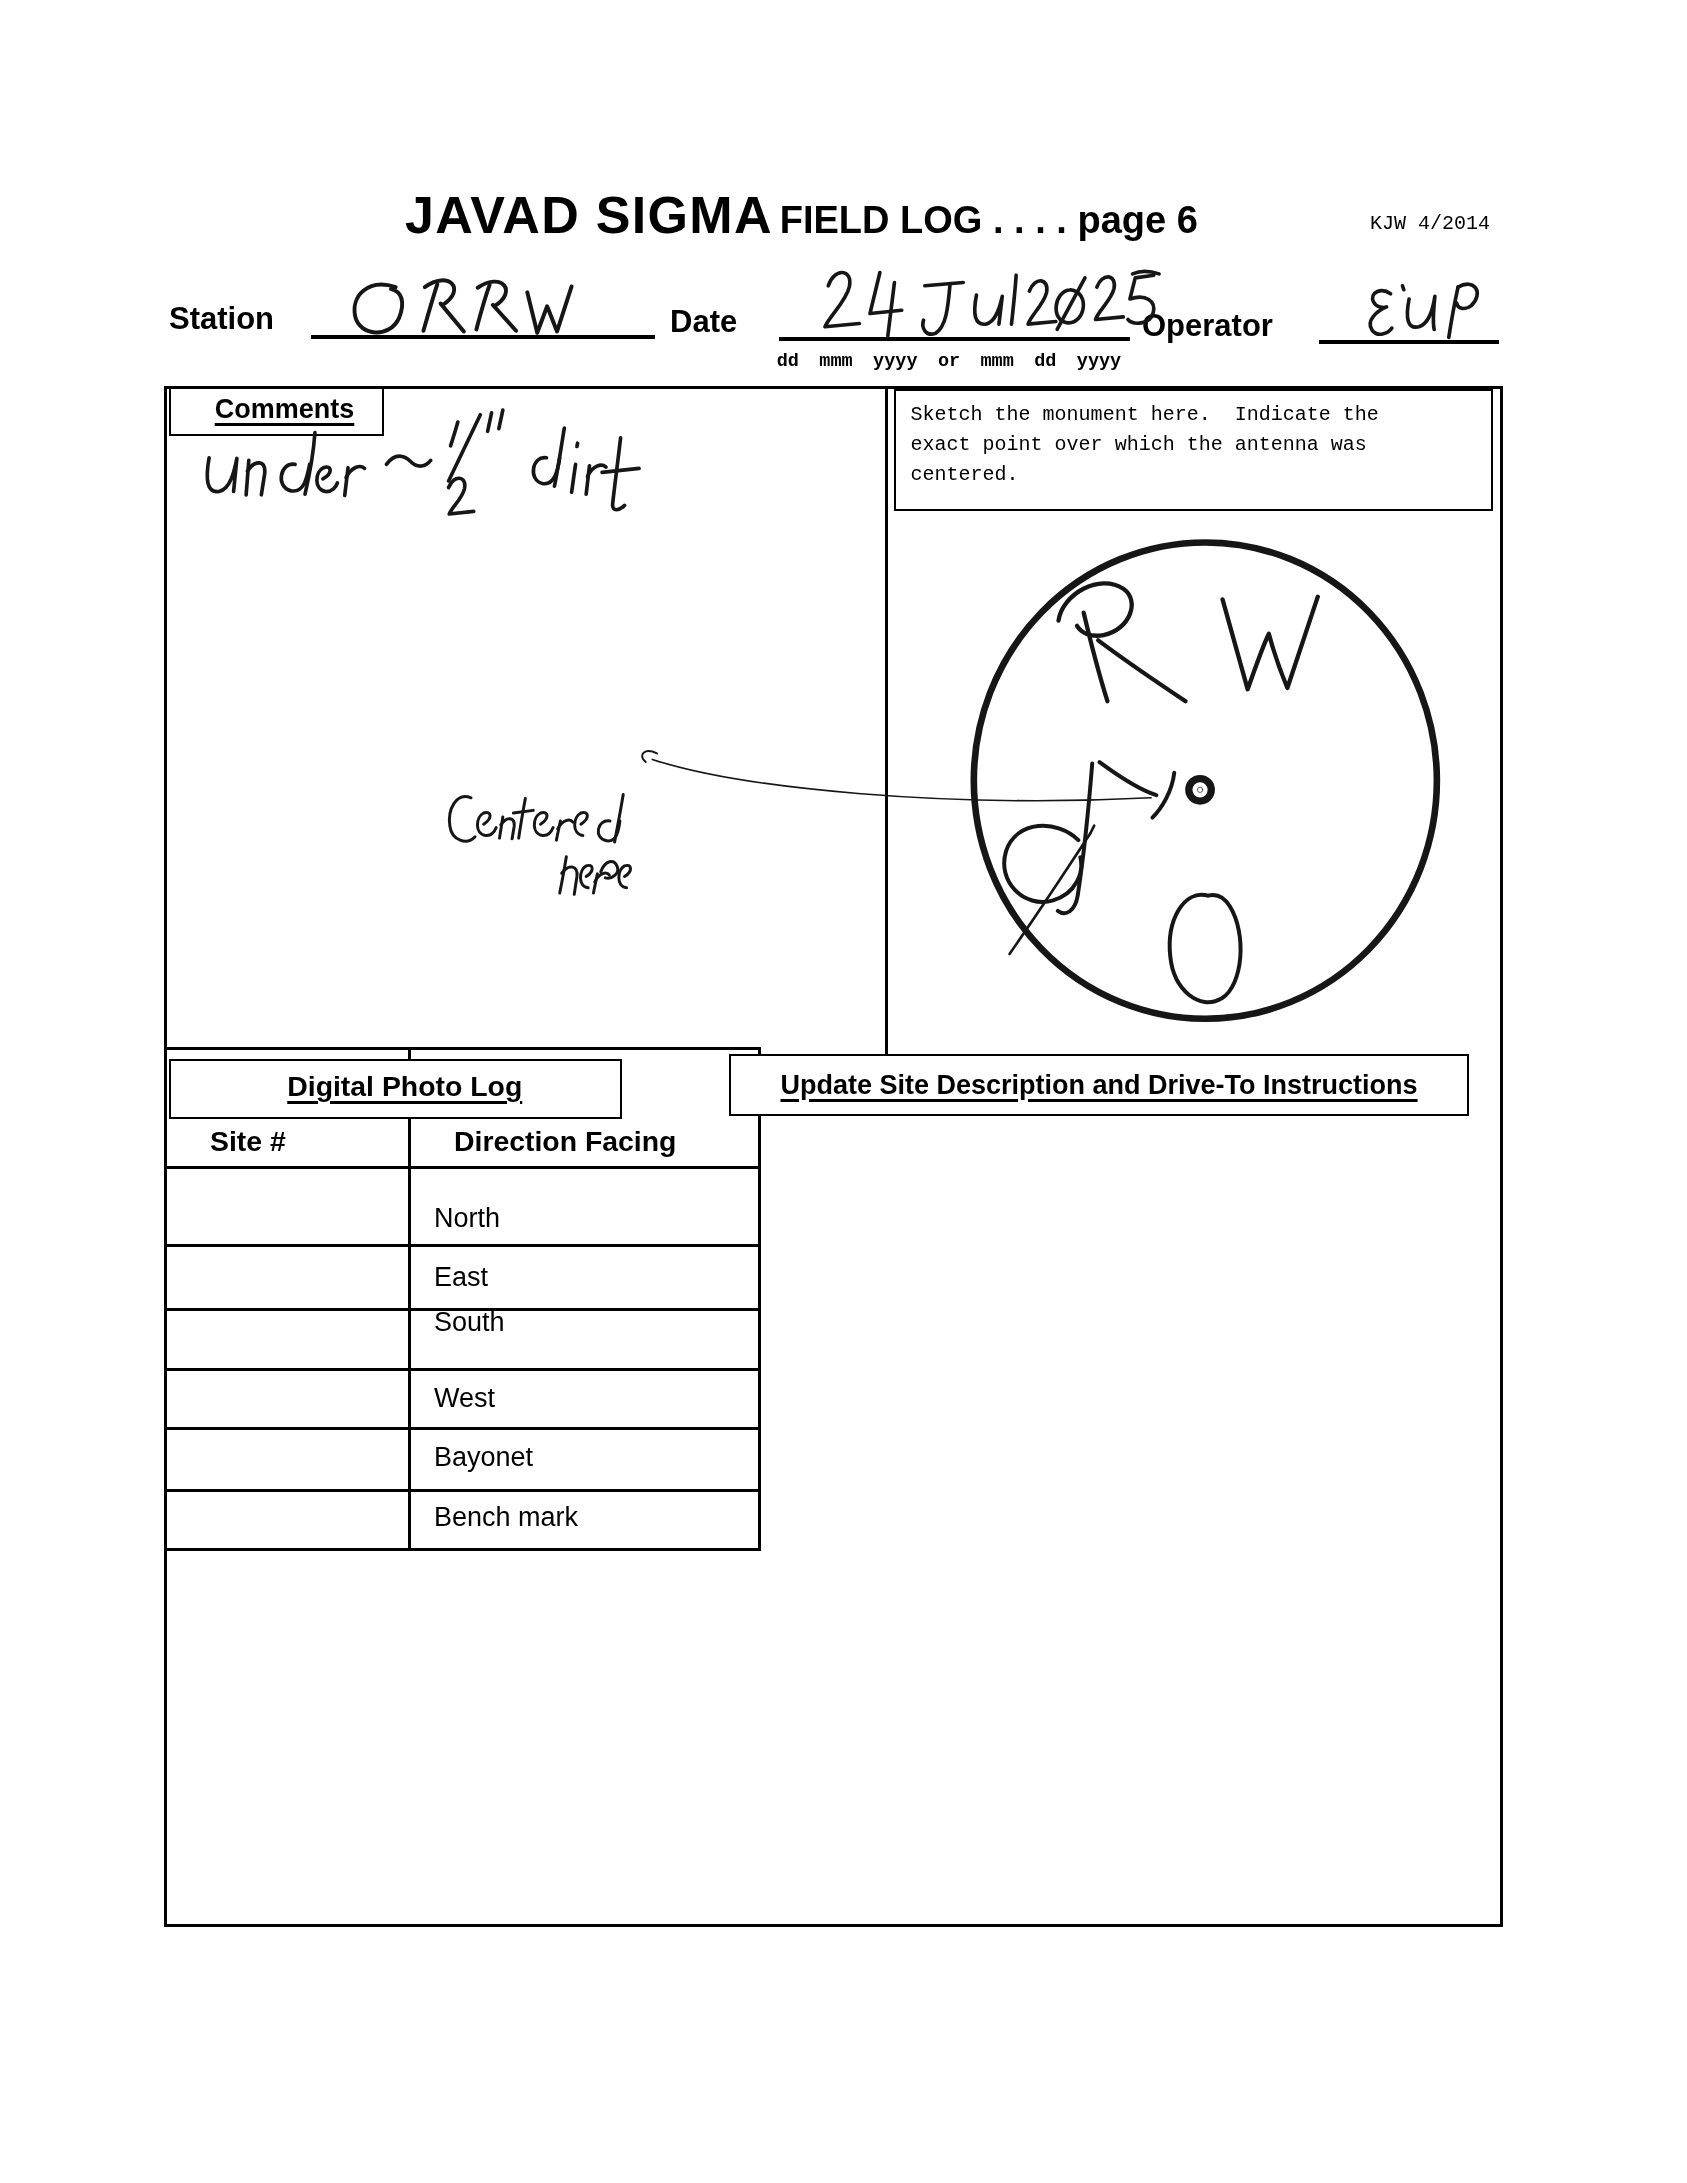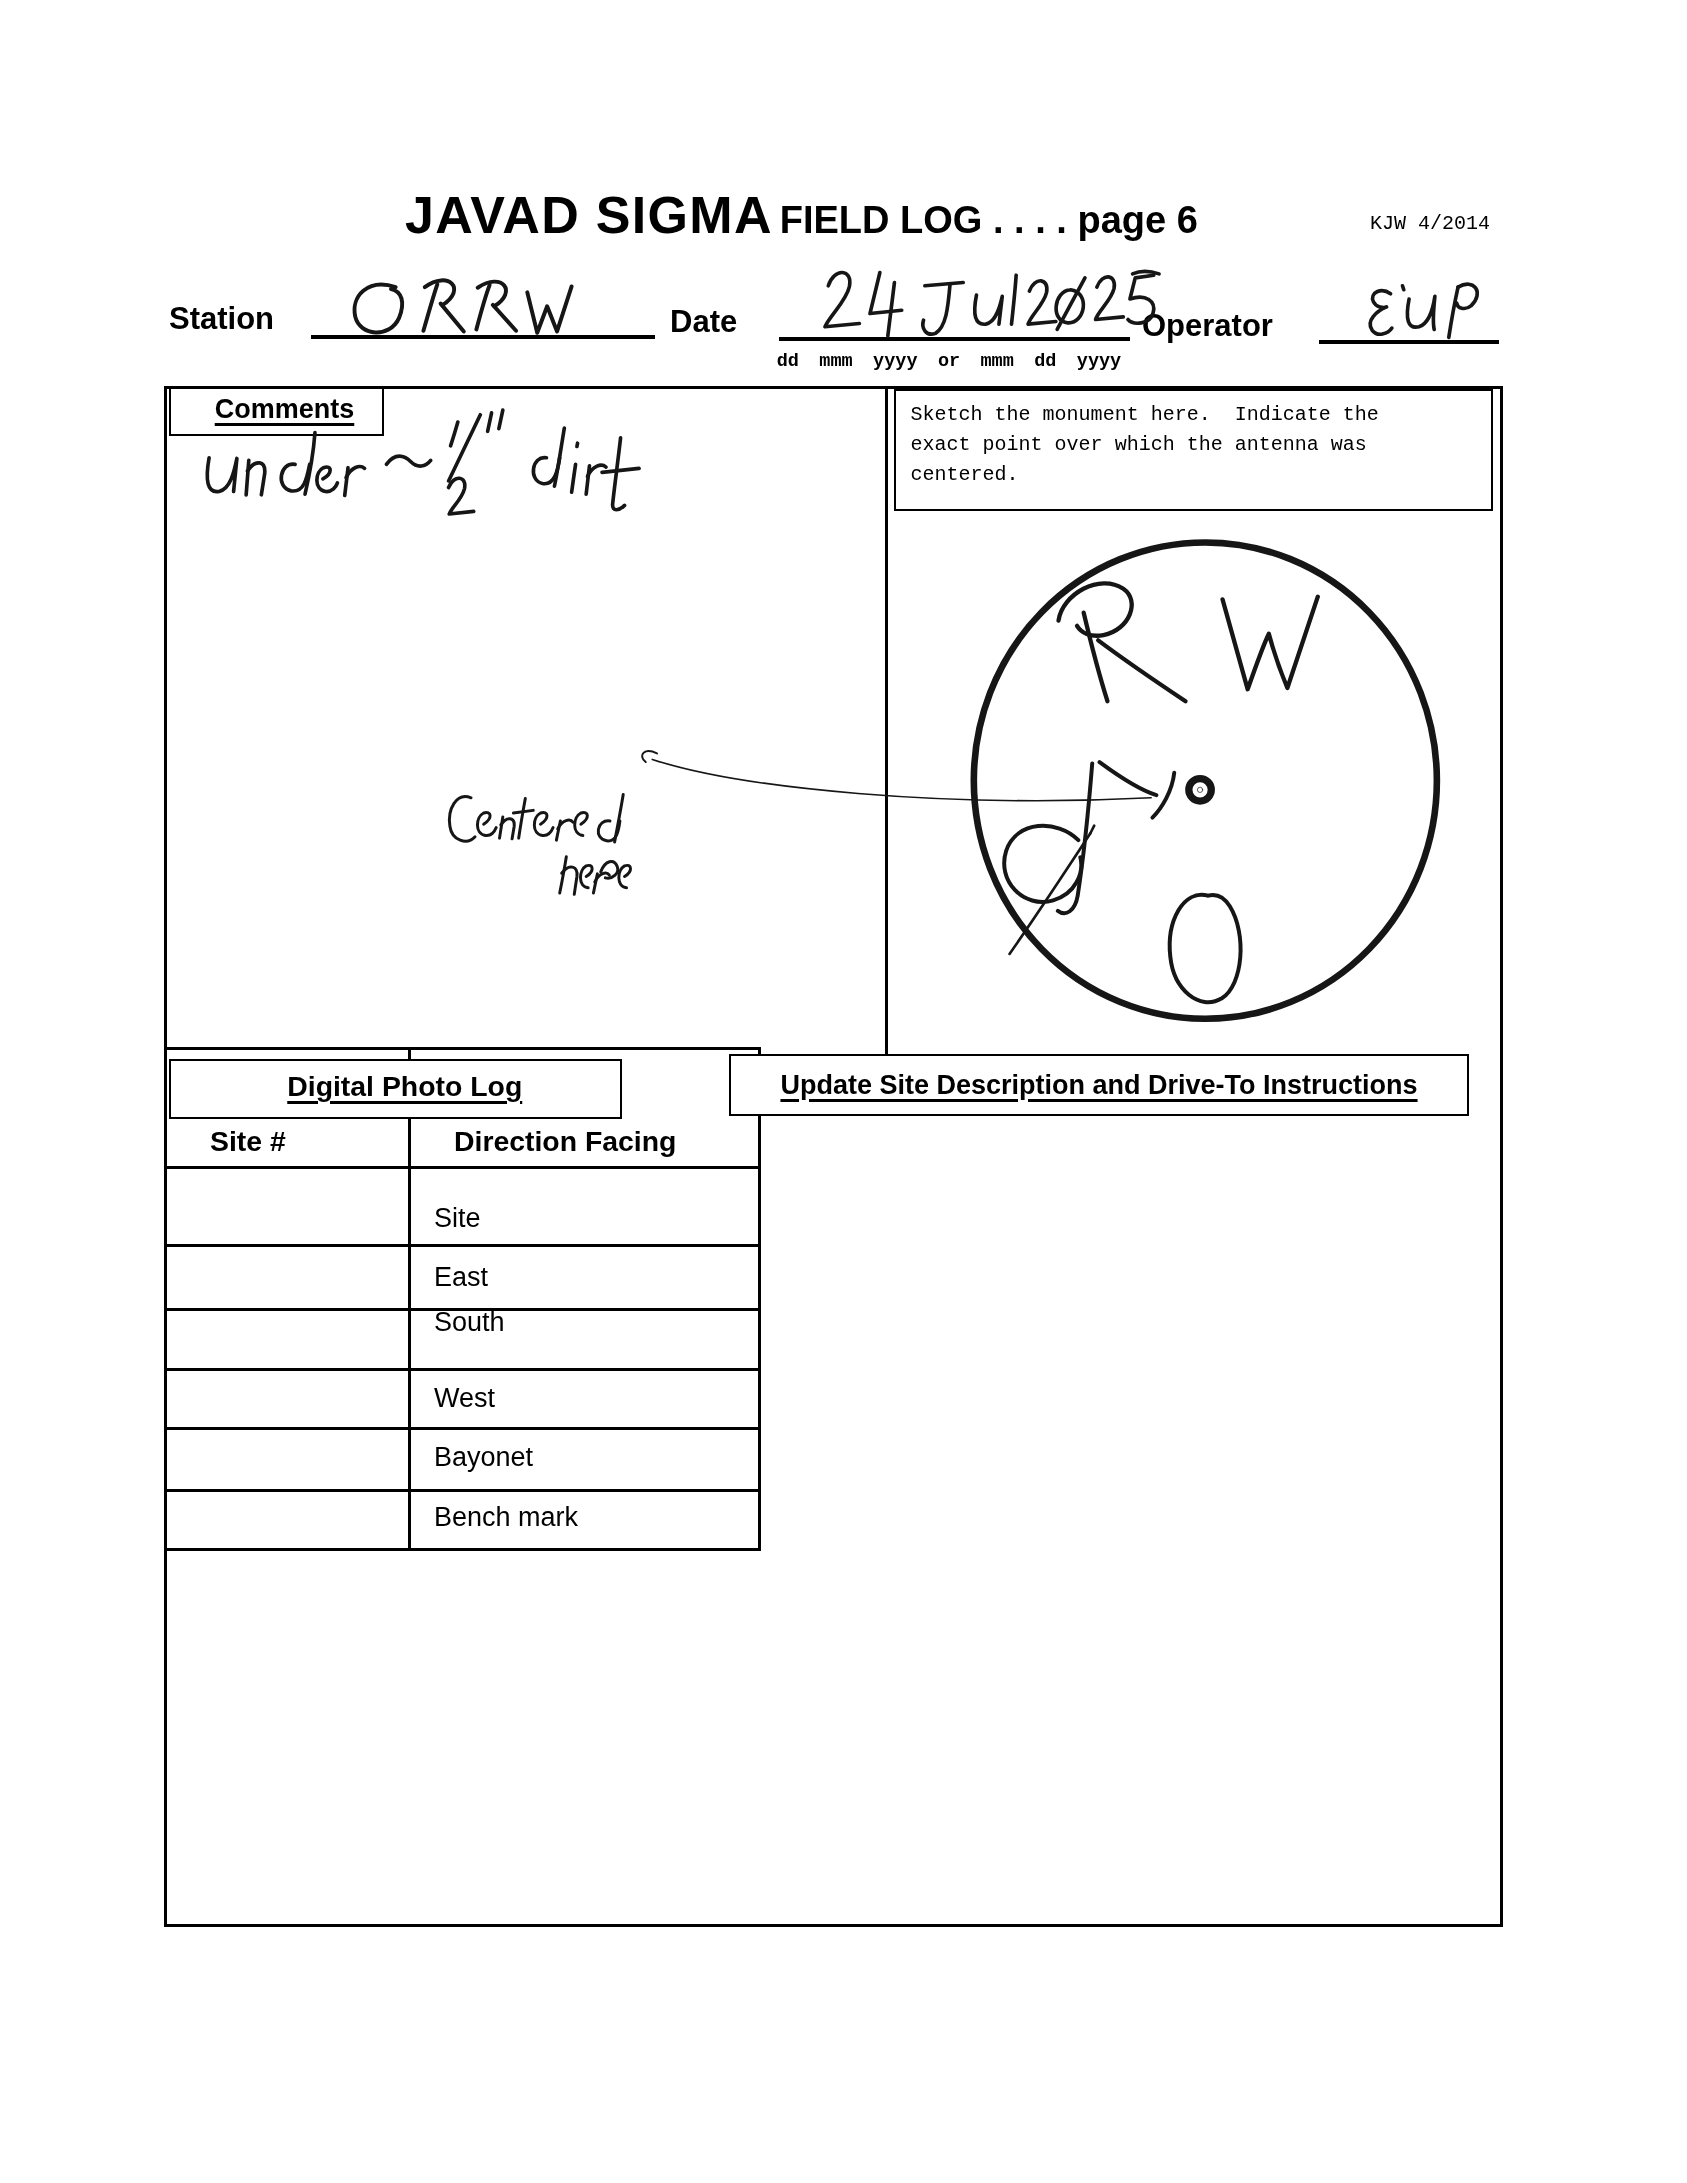--- a/index.html
+++ b/index.html
@@ -74,21 +74,21 @@
   <div class="vline" style="left:758px;top:1047px;width:2.6px;height:503px;"></div>
 
   <div class="hdr-box" style="left:169px;top:1044px;width:453px;height:60px;margin-top:15px;">
     <span class="hdr-text" style="display:block;padding:9.3px 0 0 18.5px;font-size:28.4px;">Digital Photo Log</span>
   </div>
 
   <span class="col-header" style="left:210px;top:1125px;">Site #</span>
   <span class="col-header" style="left:454px;top:1125px;">Direction Facing</span>
 
   <div class="frame-cell" style="top:1191px;"></div>
-  <span class="dir-cell" style="top:1203px;">Site</span>
+  <span class="dir-cell" style="top:1203px;">North</span>
   <div class="frame-cell" style="top:1254px;"></div>
   <span class="dir-cell" style="top:1262px;">East</span>
   <div class="frame-cell" style="top:1315px;"></div>
   <span class="dir-cell" style="top:1307px;">South</span>
   <div class="frame-cell" style="top:1375px;"></div>
   <span class="dir-cell" style="top:1383px;">West</span>
   <div class="frame-cell" style="top:1434px;"></div>
   <span class="dir-cell" style="top:1442px;">Bayonet</span>
   <div class="frame-cell" style="top:1494px;"></div>
   <span class="dir-cell" style="top:1502px;">Bench mark</span>

